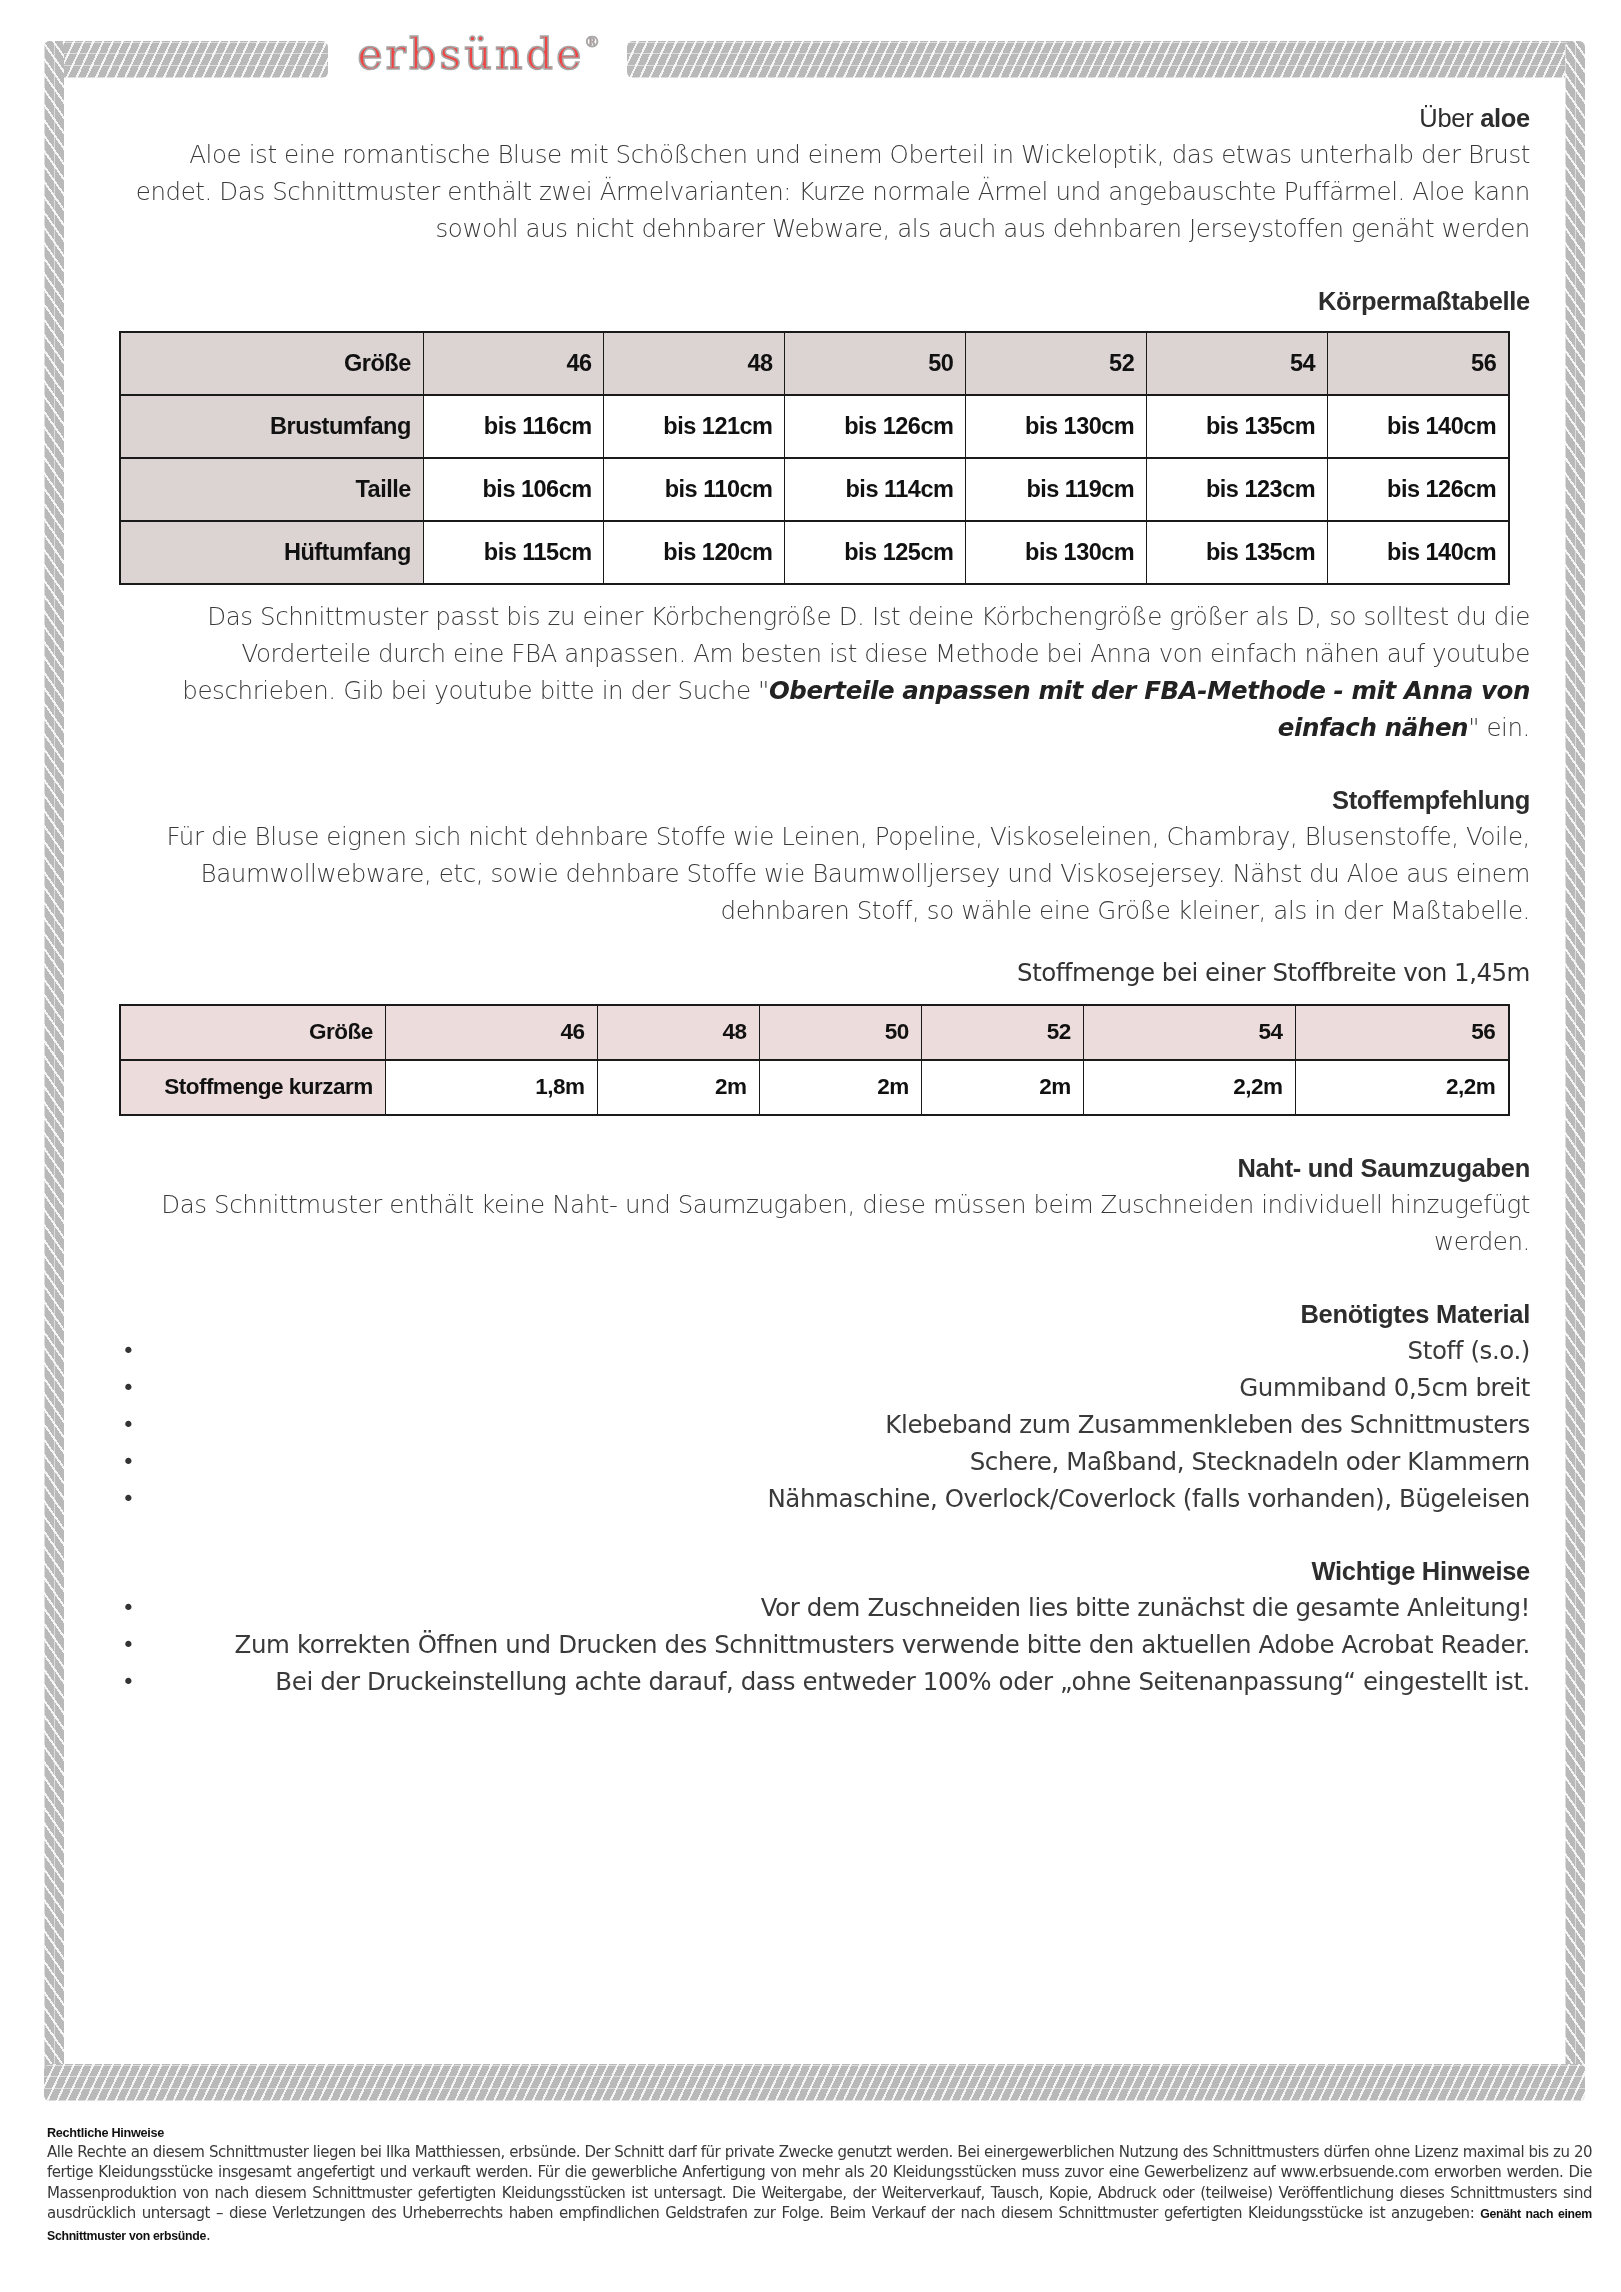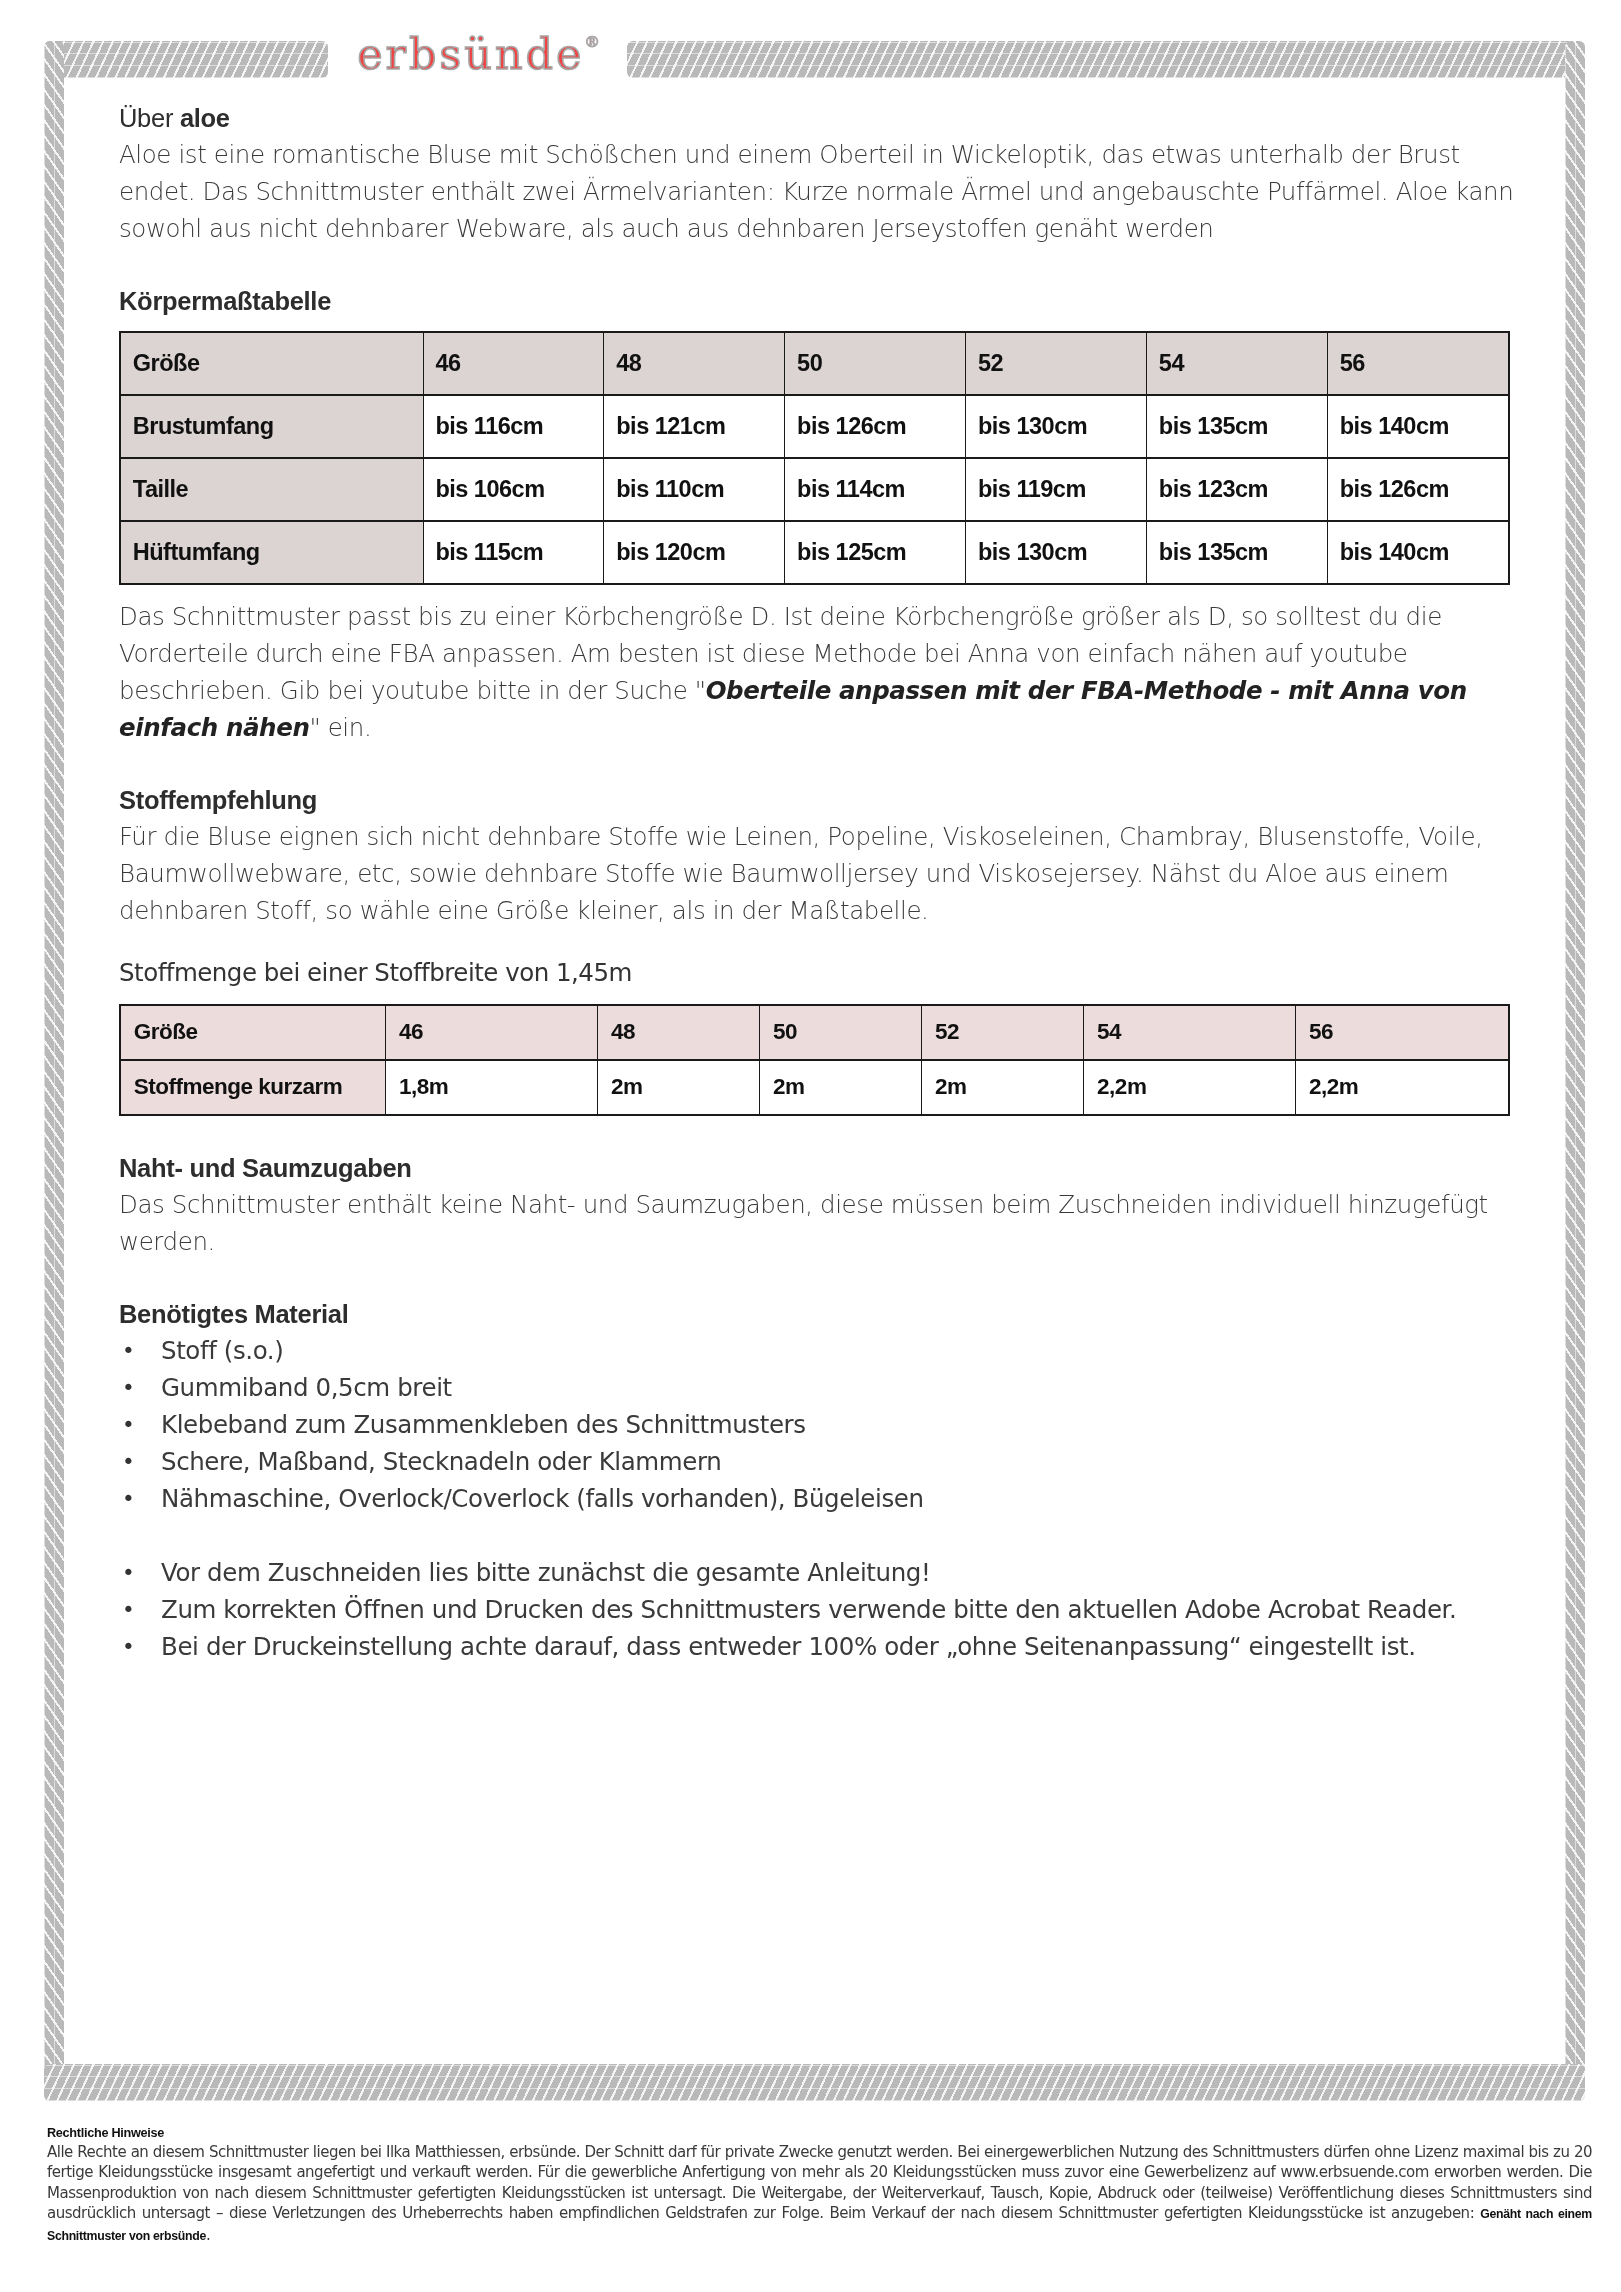--- a/index.html
+++ b/index.html
@@ -30,21 +30,21 @@
   .rope-bottom    { left: 44px; top: 2064px; width: 1541px; height: 37px; }
 
   .logo {
     position: absolute; left: 338px; top: 29px; width: 284px; text-align: center;
     font-family: "DejaVu Serif", serif; font-size: 43px; letter-spacing: 2.9px;
     color: #ef4444; -webkit-text-stroke: 1.6px #a8a8a8; font-weight: normal;
   }
   .logo sup { font-size: 15.7px; -webkit-text-stroke: 1px #a8a8a8; vertical-align: 21.6px; }
 
   
-  .content { position: absolute; left: 119px; top: 101px; width: 1411px; }
+  .content { position: absolute; left: 119px; top: 101px; width: 1411px; text-align: right; }
   .section-title {
     font-family: "Liberation Sans", sans-serif; font-size: 25.5px; font-weight: bold;
     color: #2d2d2d; line-height: 35px; margin: 0; letter-spacing: -0.3px;
   }
   .section-title .light { font-weight: normal; }
   .para {
     font-family: "DejaVu Sans", sans-serif; font-size: 24.5px; line-height: 37px;
     color: #3a3a3a; margin: 0; font-weight: 300; letter-spacing: -0.4px;
   }
   .para em { font-weight: bold; font-style: italic; color: #222; }
@@ -204,20 +204,21 @@
   <h2 class="section-title">Benötigtes Material</h2>
   <ul class="bullets" id="materials-list">
       <li><span class="bullet">•</span><span>Stoff (s.o.)</span></li>
       <li><span class="bullet">•</span><span>Gummiband 0,5cm breit</span></li>
       <li><span class="bullet">•</span><span>Klebeband zum Zusammenkleben des Schnittmusters</span></li>
       <li><span class="bullet">•</span><span>Schere, Maßband, Stecknadeln oder Klammern</span></li>
       <li><span class="bullet">•</span><span>Nähmaschine, Overlock/Coverlock (falls vorhanden), Bügeleisen</span></li>
     </ul>
   <div class="gap"></div>
 
+  <h2 class="section-title">Wichtige Hinweise</h2>
   <ul class="bullets" id="notes-list">
       <li><span class="bullet">•</span><span>Vor dem Zuschneiden lies bitte zunächst die gesamte Anleitung!</span></li>
       <li><span class="bullet">•</span><span>Zum korrekten Öffnen und Drucken des Schnittmusters verwende bitte den aktuellen Adobe Acrobat Reader.</span></li>
       <li><span class="bullet">•</span><span>Bei der Druckeinstellung achte darauf, dass entweder 100% oder „ohne Seitenanpassung“ eingestellt ist.</span></li>
     </ul>
 </div>
 
 <div class="footer">
   <div class="footer-title">Rechtliche Hinweise</div>
   <p class="footer-text"><span>Alle Rechte an diesem Schnittmuster liegen bei Ilka Matthiessen, erbsünde. Der Schnitt darf für private Zwecke genutzt werden. Bei einergewerblichen Nutzung des Schnittmusters dürfen ohne Lizenz maximal bis zu 20 fertige Kleidungsstücke insgesamt angefertigt und verkauft werden. Für die gewerbliche Anfertigung von mehr als 20 Kleidungsstücken muss zuvor eine Gewerbelizenz auf www.erbsuende.com erworben werden. Die Massenproduktion von nach diesem Schnittmuster gefertigten Kleidungsstücken ist untersagt. Die Weitergabe, der Weiterverkauf, Tausch, Kopie, Abdruck oder (teilweise) Veröffentlichung dieses Schnittmusters sind ausdrücklich untersagt – diese Verletzungen des Urheberrechts haben empfindlichen Geldstrafen zur Folge. Beim Verkauf der nach diesem Schnittmuster gefertigten Kleidungsstücke ist anzugeben: </span><span class="credit">Genäht nach einem Schnittmuster von erbsünde</span><span>.</span></p>

